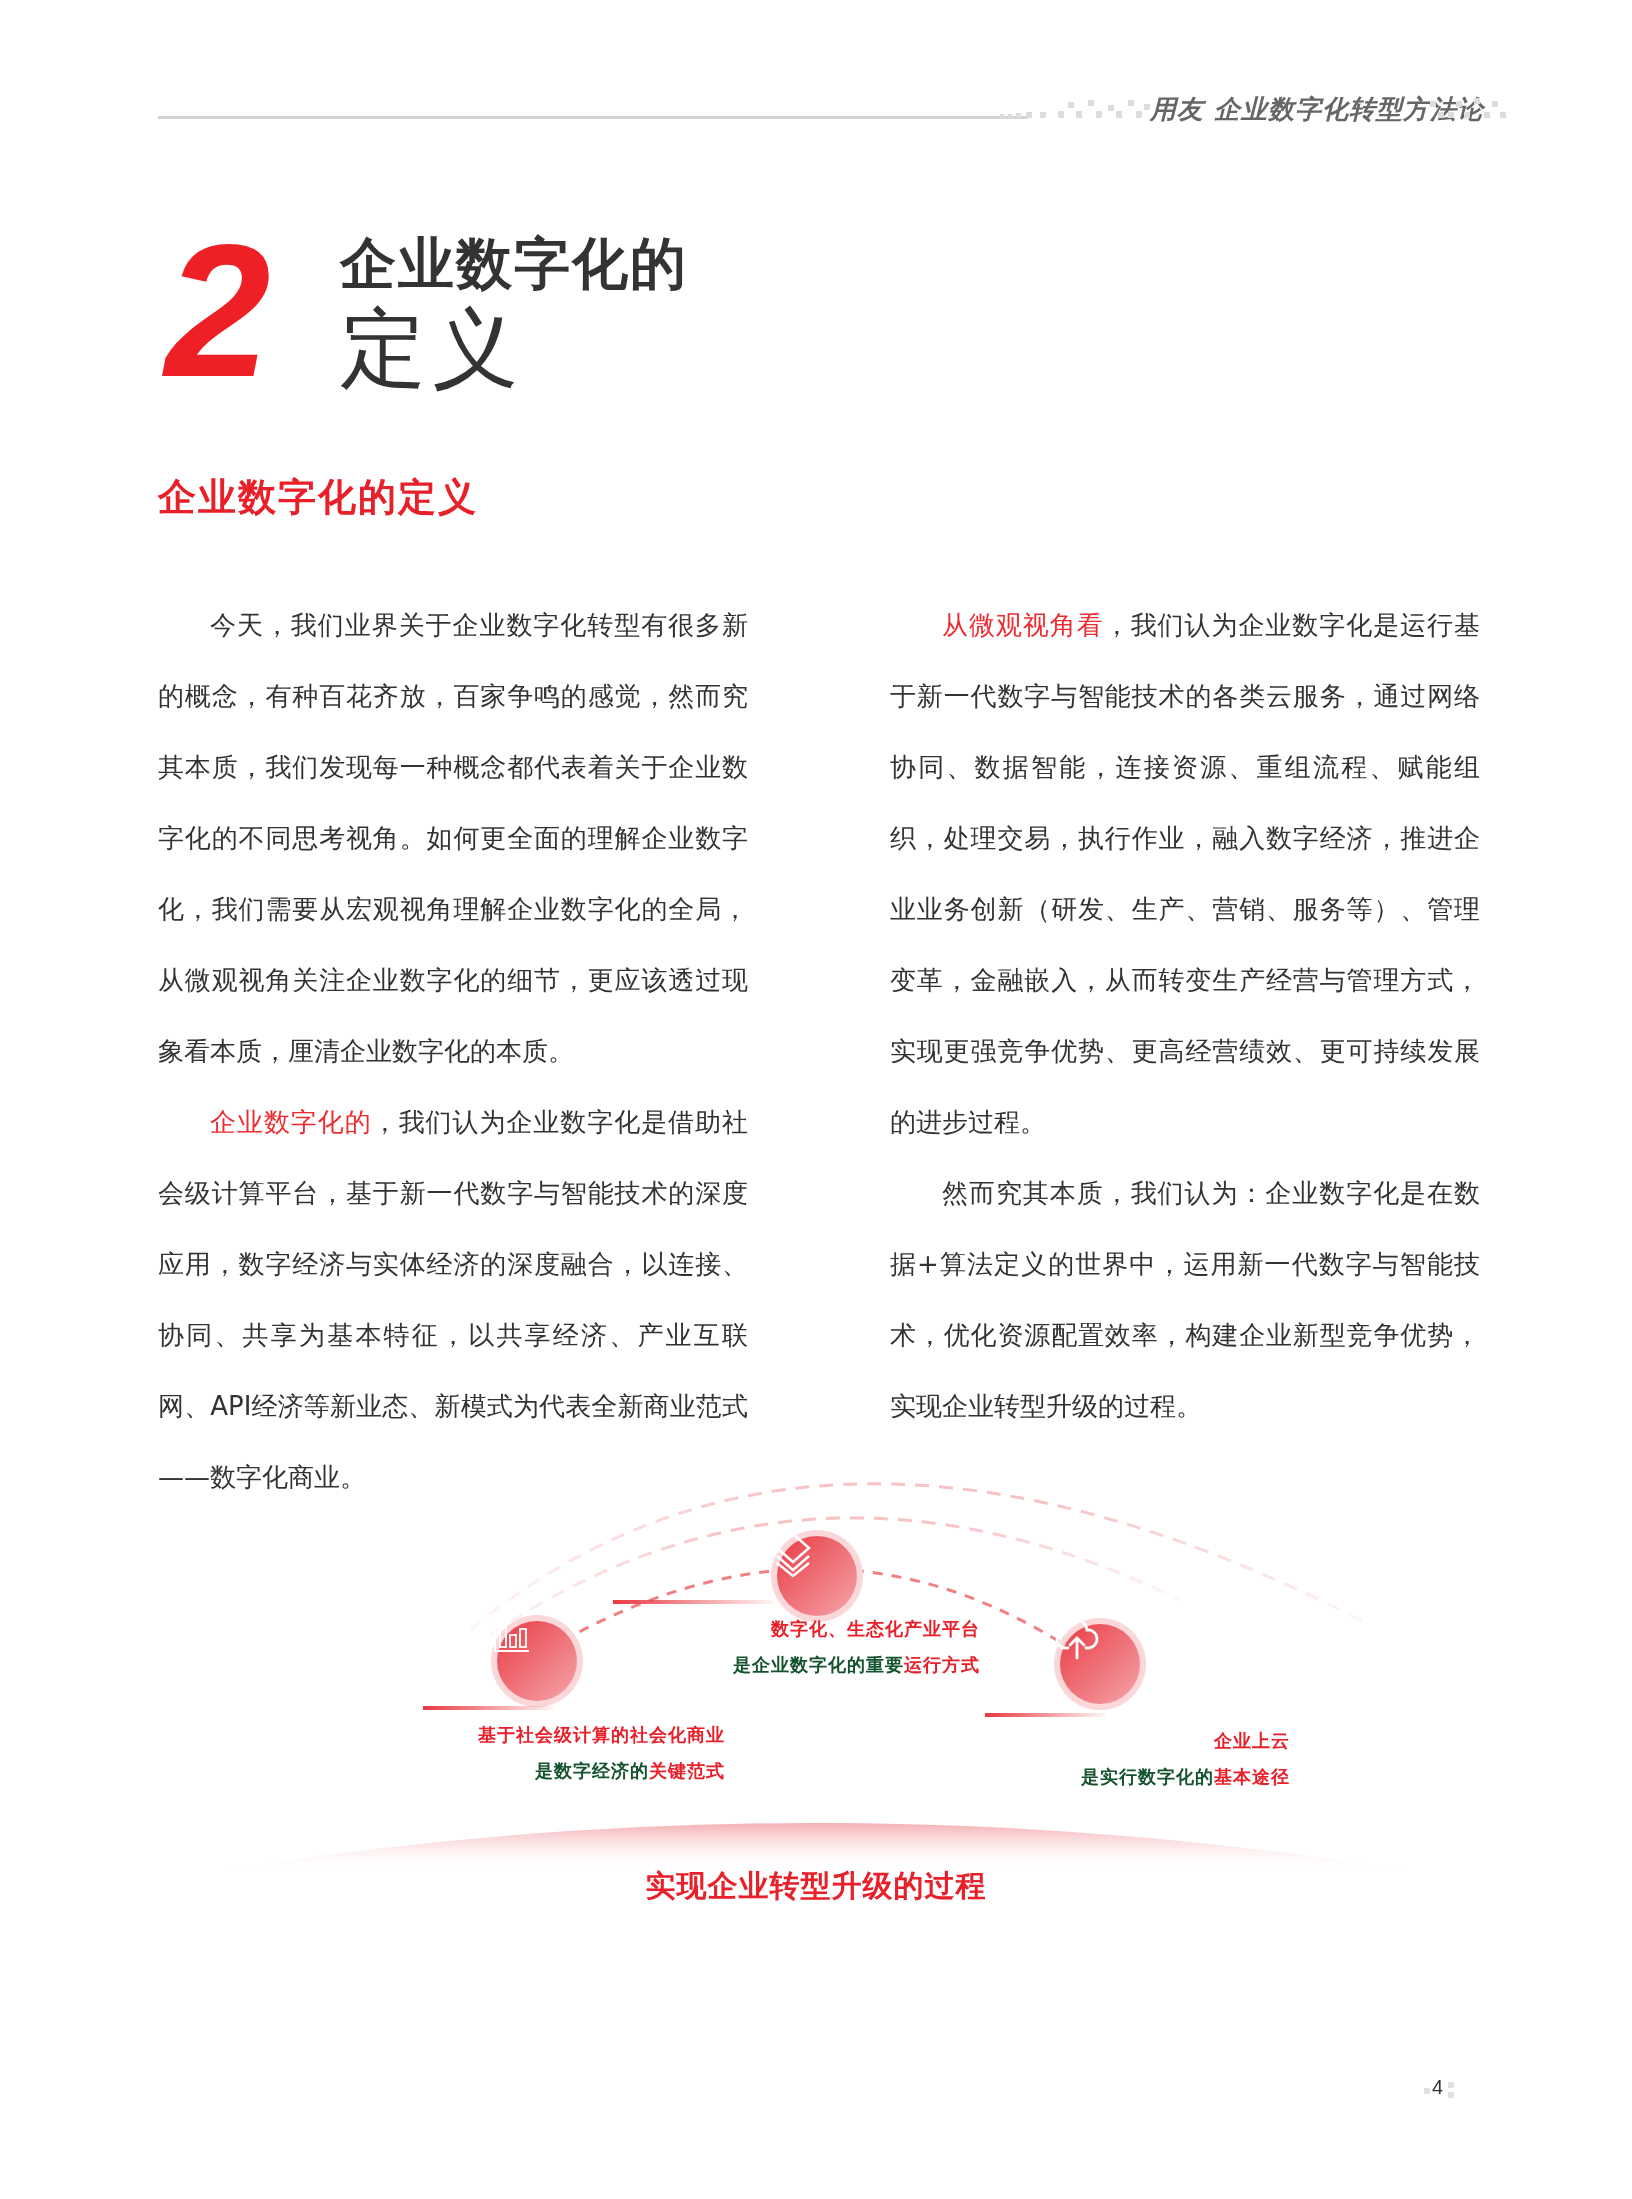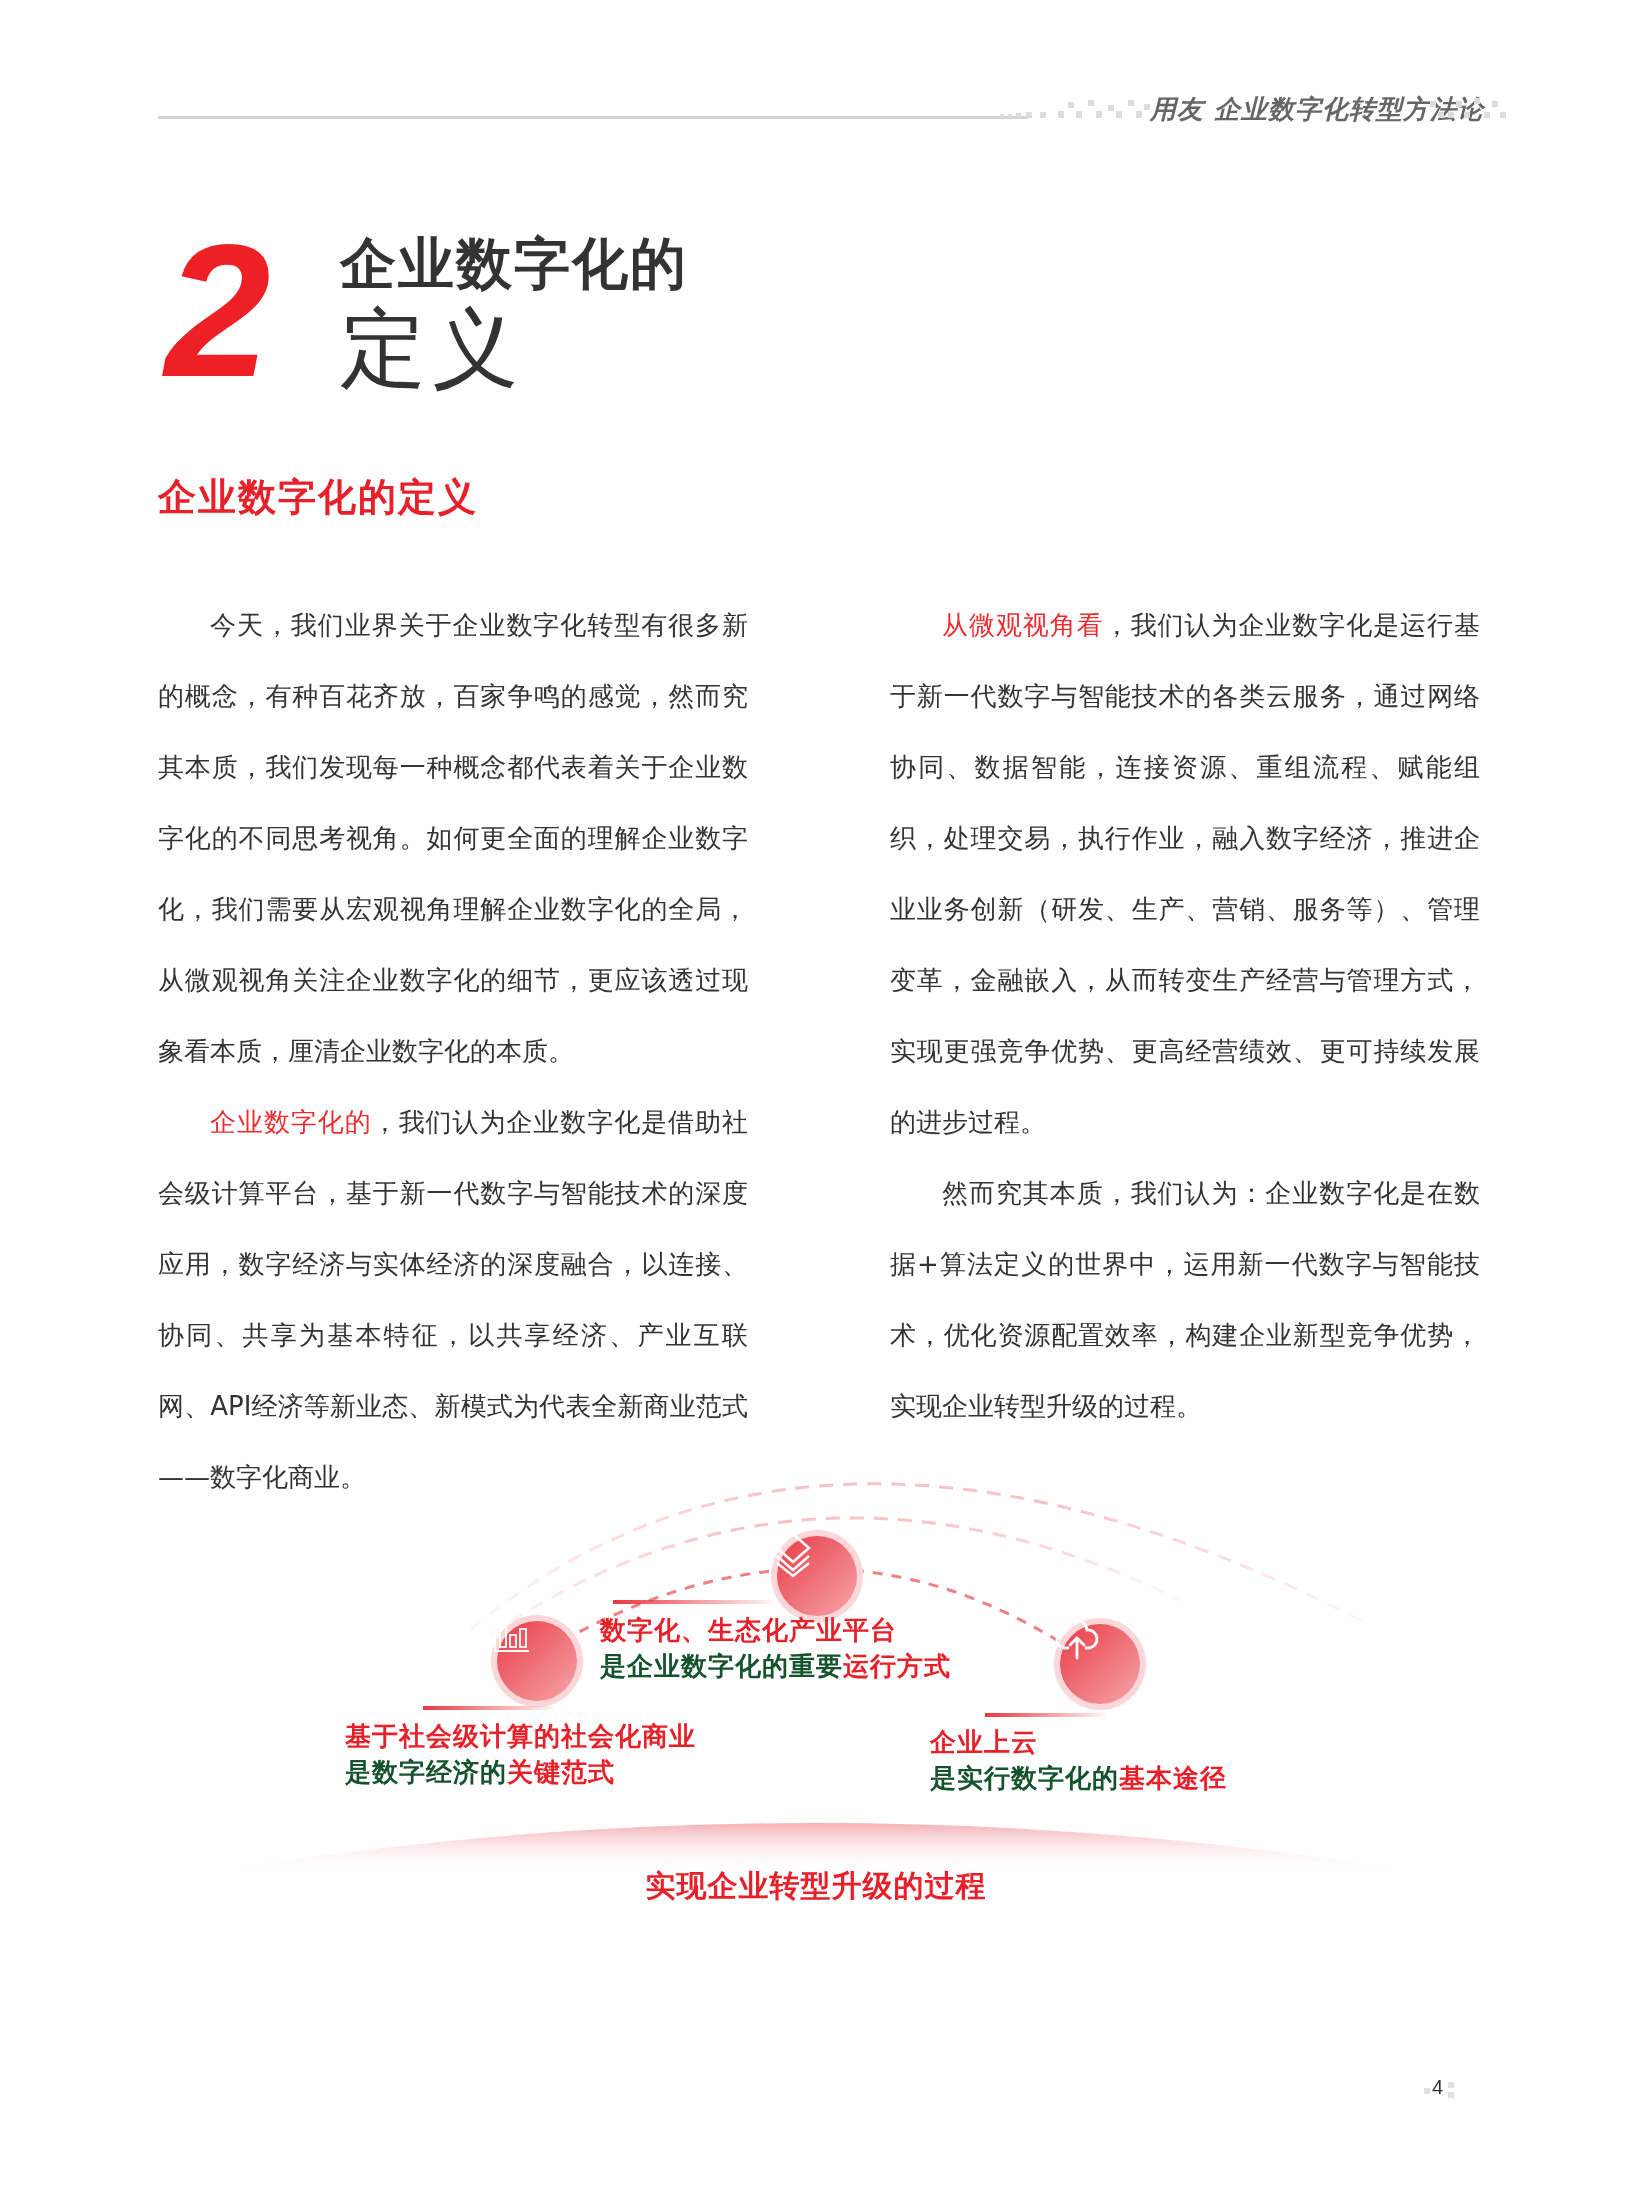--- a/index.html
+++ b/index.html
@@ -36,21 +36,21 @@
           background: linear-gradient(135deg, #ea3b44 0%, #f07b82 60%, #f5a6aa 100%);
           display: flex; align-items: center; justify-content: center; }
   .node-platform { left: 771px; top: 110px; }
   .node-social { left: 491px; top: 195px; }
   .node-cloud { left: 1054px; top: 198px; }
   .underline { position: absolute; height: 4px; background: linear-gradient(90deg, #e8383f, rgba(232,56,63,0.05)); }
   .ul-platform { left: 613px; top: 1600px; width: 160px; }
   .ul-social { left: 423px; top: 1706px; width: 130px; }
   .ul-cloud { left: 985px; top: 1713px; width: 120px; }
 
-  .label { position: absolute; text-align: left; font-weight: bold; font-size: 26px; line-height: 36px; white-space: nowrap; letter-spacing: 1px; }
+  .label { position: absolute; text-align: right; font-weight: bold; font-size: 18px; line-height: 36px; white-space: nowrap; letter-spacing: 1px; font-family: Liberation Mono, monospace; }
   .label .red { color: #e8202a; }
   .label .dark { color: #14532d; }
   .lbl-platform { left: 600px; top: 1612px; width: 380px; }
   .lbl-social { left: 345px; top: 1718px; width: 380px; }
   .lbl-cloud { left: 930px; top: 1724px; width: 360px; }
 
   .base-arc { position: absolute; left: 210px; top: 1814px; width: 1210px; height: 60px; }
   .bottom-text { position: absolute; left: 516px; top: 1866px; width: 600px; text-align: center; font-weight: bold; font-size: 30px; line-height: 40px; color: #e8202a; letter-spacing: 1px; }
 
   

